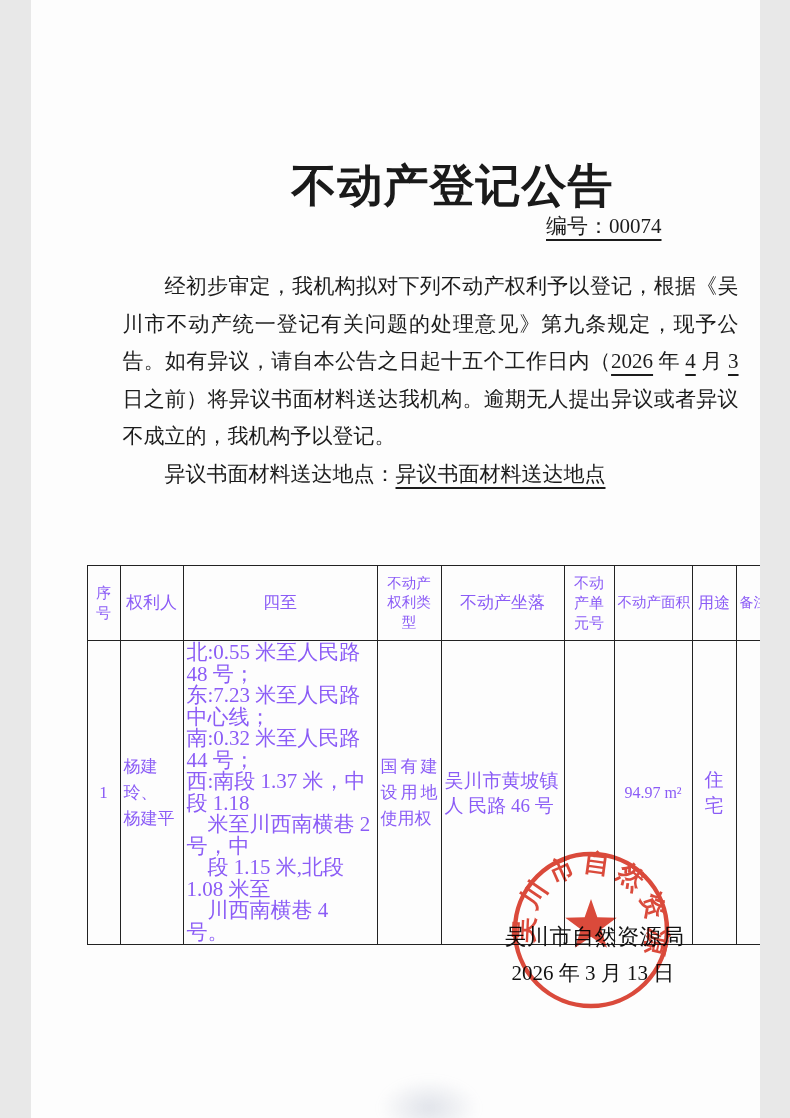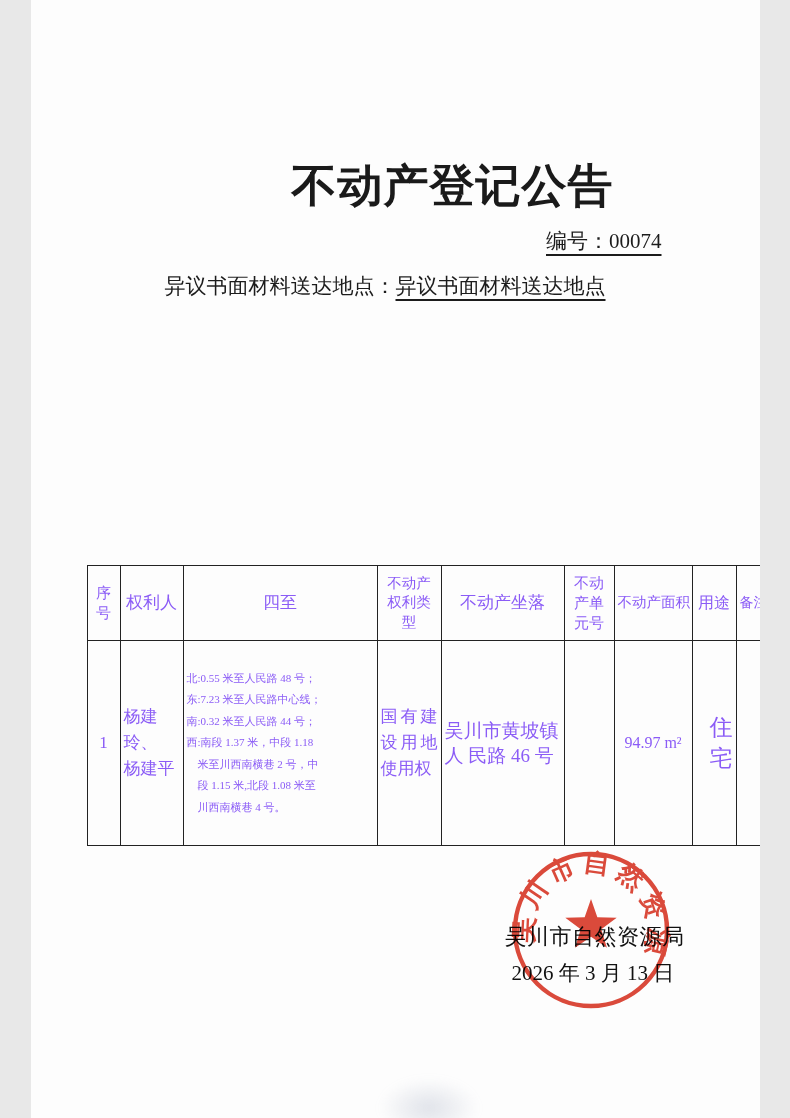--- a/index.html
+++ b/index.html
@@ -18,21 +18,20 @@
     padding-left:54px;box-sizing:border-box;
     text-align:center;
     font-family:"Liberation Sans","DejaVu Sans",sans-serif;
     font-weight:bold;font-size:45px;letter-spacing:1px;
     color:#1a1a1a;
   }
   
   .doc-no{
     position:absolute;top:212px;right:98px;
     font-size:21px;
-    margin-top:15px;
   }
   .u{
     text-decoration:underline;
     text-decoration-thickness:1.5px;
     text-underline-offset:6px;
     text-decoration-color:#1c1c1c;
   }
   
   .body-text{
     position:absolute;top:268px;left:92px;width:616px;
@@ -61,25 +60,25 @@
   .reg-table tbody tr{height:205px;}
   .reg-table th{text-align:center;line-height:1.35;}
   .th-seq{font-size:15px;}
   .th-type{font-size:14.5px;}
   .th-unit{font-size:15px;}
   .th-area{font-size:14.5px;white-space:nowrap;}
   .th-usage{font-size:16px;}
   .th-remark{font-size:14px;white-space:nowrap;}
   .td-seq{text-align:center;}
   .td-holder{white-space:pre-wrap;font-size:17px;line-height:26px;padding-left:5px;margin-left:22px;}
-  .td-bounds{white-space:pre-wrap;font-size:11px;line-height:21.5px;padding-left:6px;padding-right:2px;}
+  .td-bounds{white-space:pre-wrap;font-size:21px;line-height:21.5px;padding-left:6px;padding-right:2px;}
   .td-type{font-size:17px;line-height:26px;text-align:justify;text-justify:inter-character;padding:1px 4px;}
   .td-location{font-size:19px;line-height:25px;padding-left:6px;}
   .td-area{text-align:center;font-size:16px;white-space:nowrap;}
-  .td-usage{text-align:right;font-size:23px;}
+  .td-usage{text-align:center;font-size:19px;}
   
   .sig-org{
     position:absolute;top:922px;left:474px;
     font-size:22px;letter-spacing:0.5px;color:#111;
     z-index:1;
   }
   .sig-date{
     position:absolute;top:959px;left:481px;
     font-size:21px;color:#111;
     z-index:1;
@@ -103,20 +102,21 @@
 </head>
 <body>
 
 <div class="page">
 
   <h1 class="title">不动产登记公告</h1>
 
   <div class="doc-no"><span class="u">编号：00074</span></div>
 
   <div class="body-text">
+    <p class="p-main"><span>经初步审定，我机构拟对下列不动产权利予以登记，根据《吴川市不动产统一登记有关问题的处理意见》第九条规定，现予公告。如有异议，请自本公告之日起十五个工作日内（</span><span class="u">2026</span><span> 年 </span><span class="u">4</span><span> 月 </span><span class="u">3</span><span> 日之前）将异议书面材料送达我机构。逾期无人提出异议或者异议不成立的，我机构予以登记。</span></p>
     <p class="p-delivery"><span>异议书面材料送达地点：</span><span class="u">异议书面材料送达地点</span></p>
   </div>
 
   <table class="reg-table">
     <colgroup>
       <col style="width:33px">
         <col style="width:63px">
         <col style="width:194px">
       <col style="width:64px">
         <col style="width:123px">

